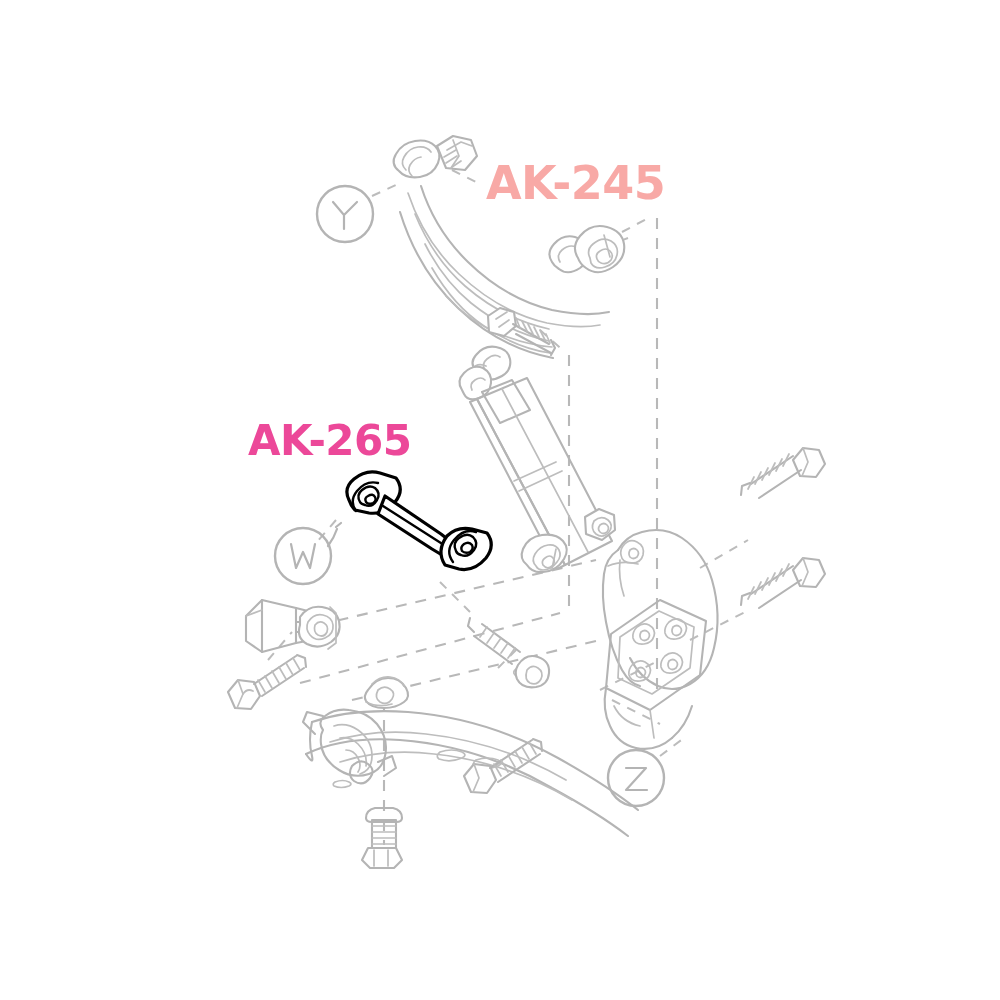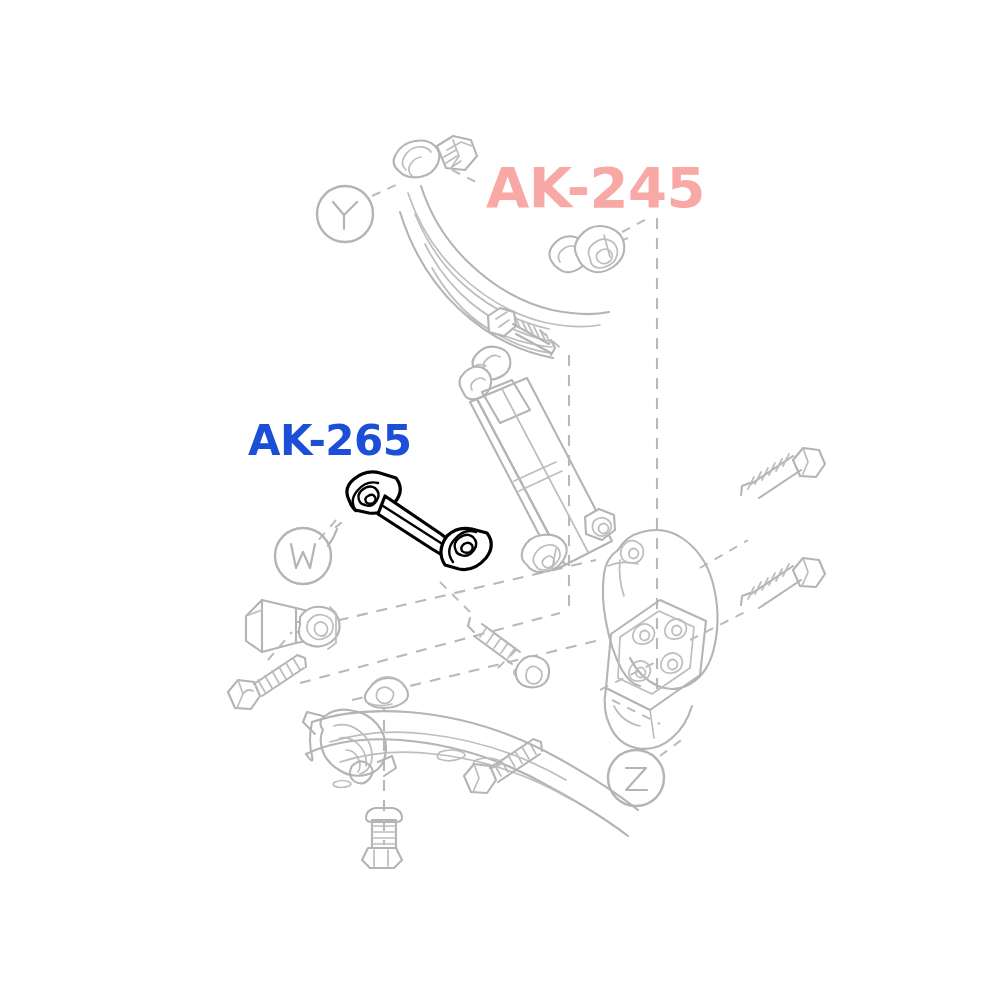--- a/index.html
+++ b/index.html
@@ -33,26 +33,26 @@
     font-weight: bold;
     letter-spacing: -0.5px;
     white-space: nowrap;
     line-height: 1;
     user-select: none;
   }
   #label-ak265 {
     left: 248px;
     top: 420px;
     font-size: 42px;
-    color: #1d4ed8;
+    color: #ec4899;
   }
   #label-ak245 {
     left: 486px;
     top: 160px;
-    font-size: 56px;
+    font-size: 46px;
     color: #f8a9a6;
   }
 </style>
 </head>
 <body>
 
 <div id="diagram-root">
 
   <svg id="diagram-svg" viewBox="0 0 1000 1000" xmlns="http://www.w3.org/2000/svg">
     <defs>

